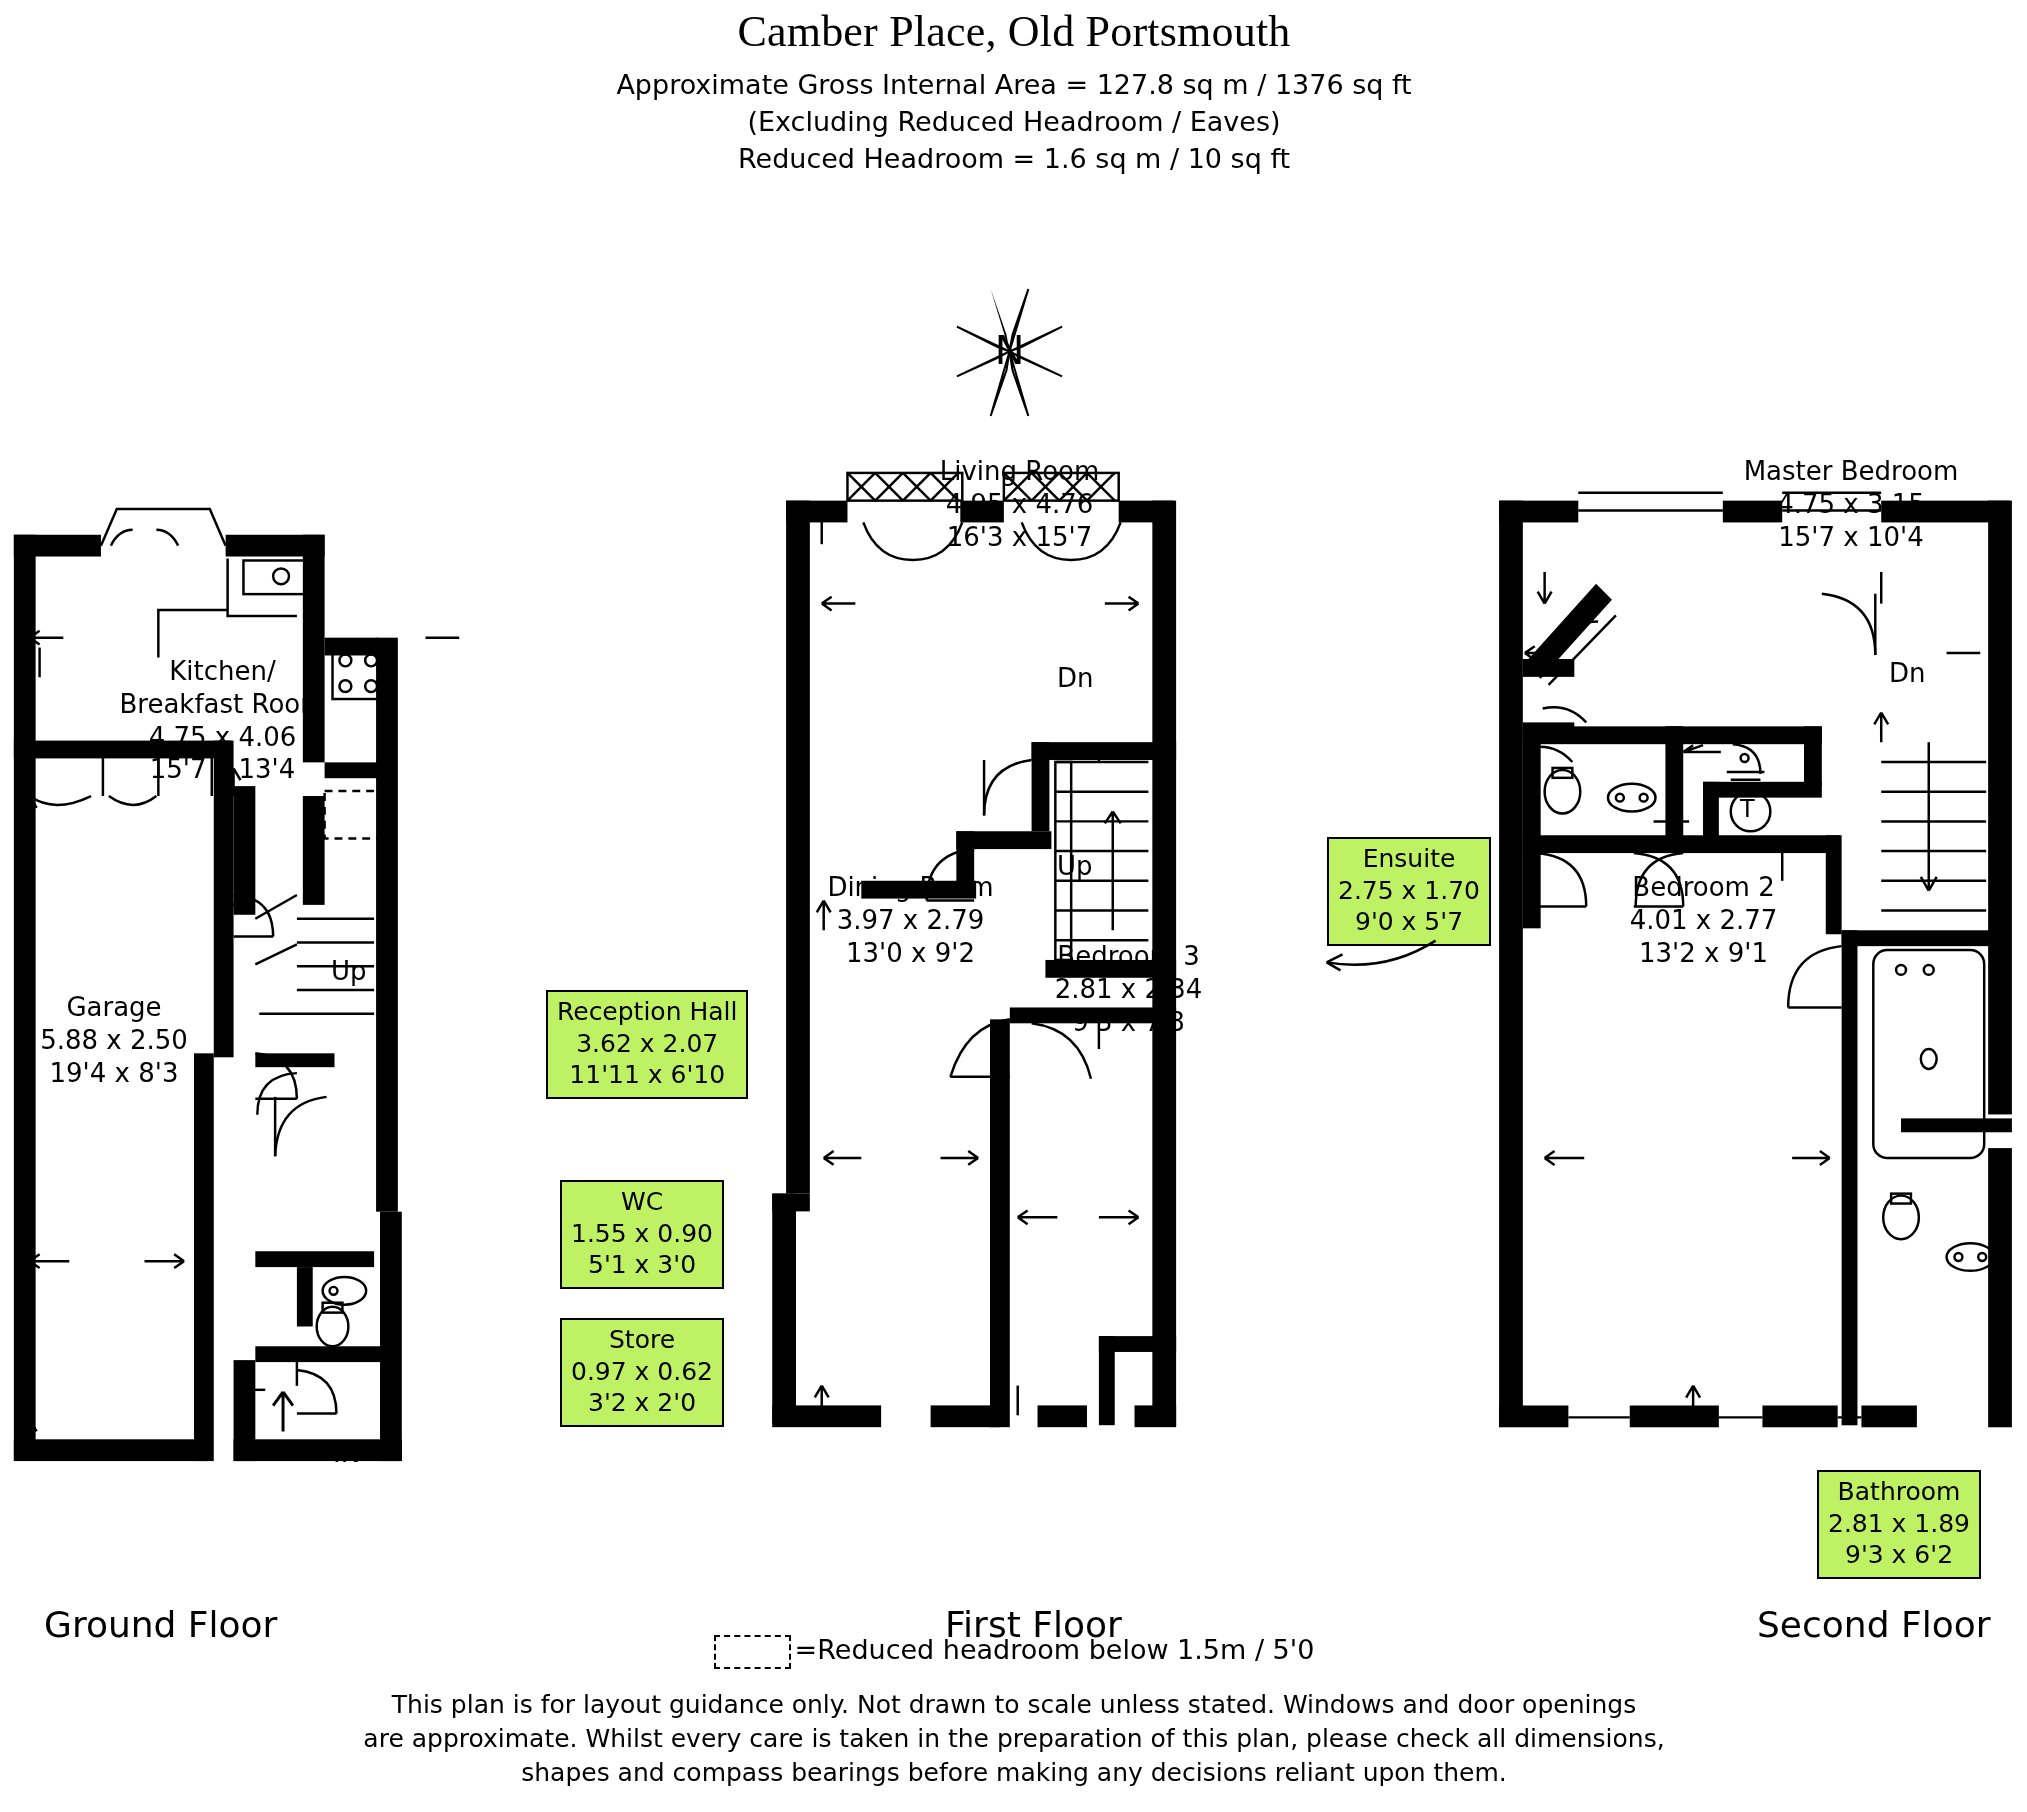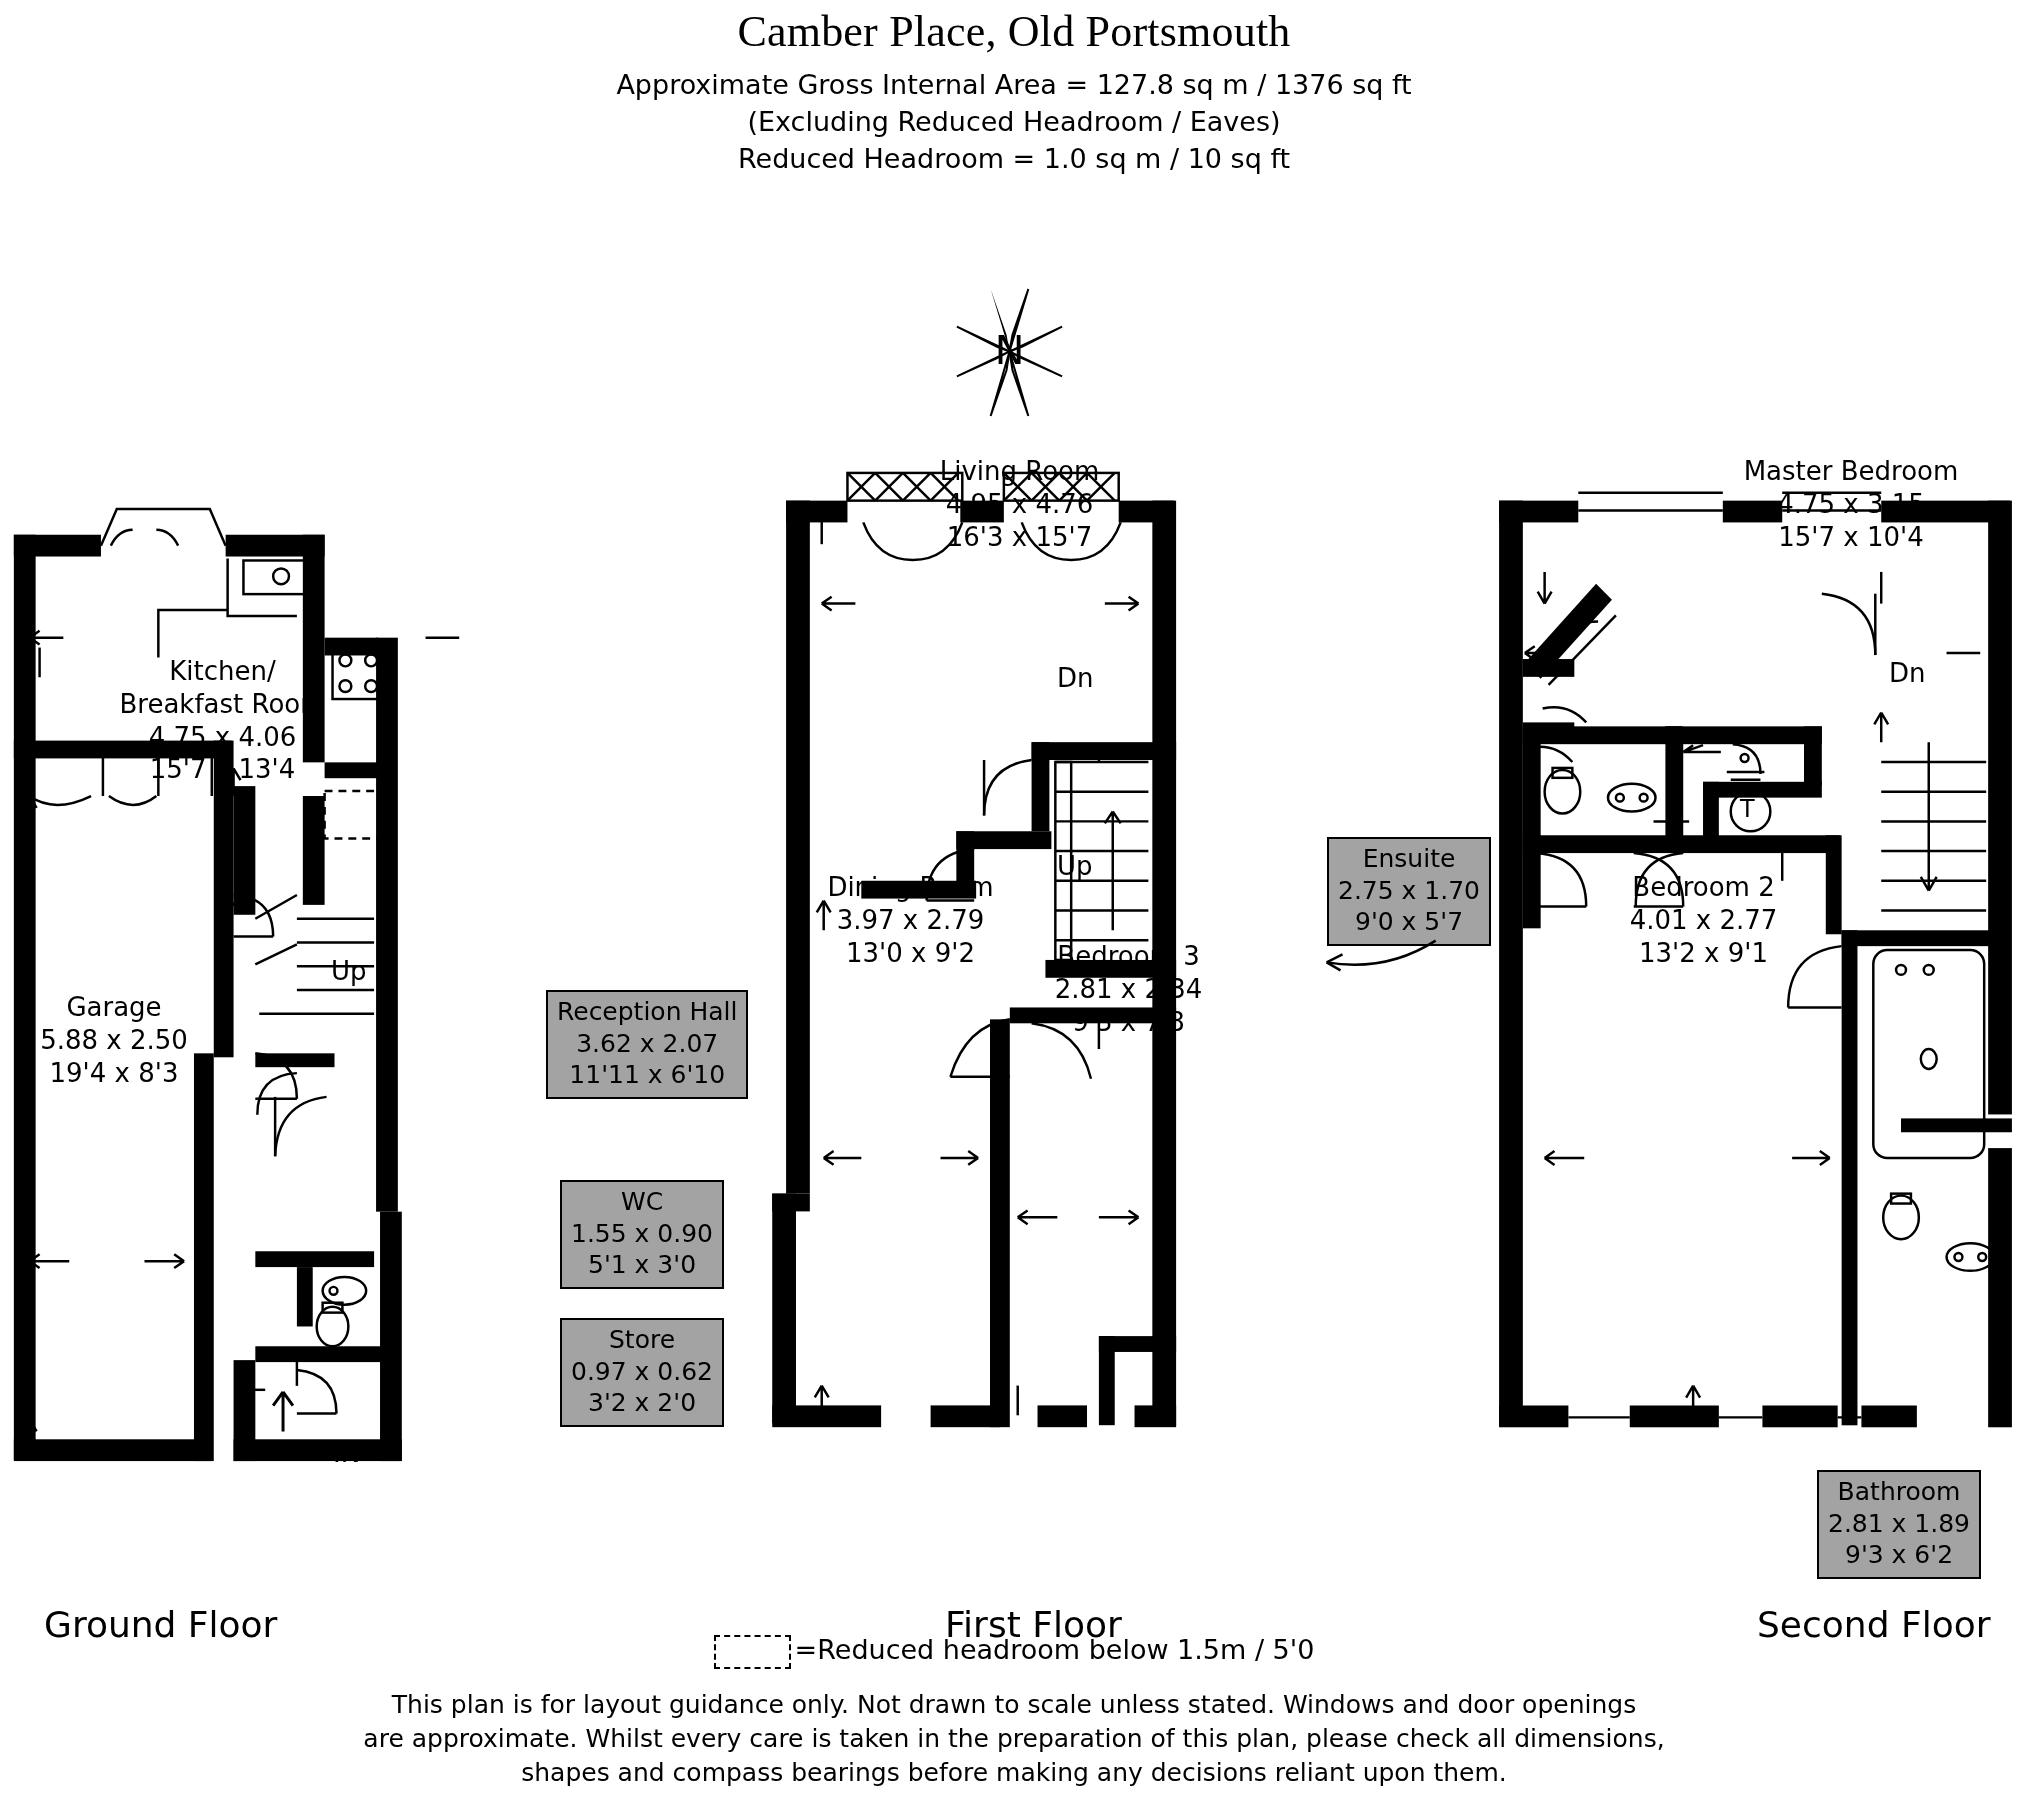--- a/index.html
+++ b/index.html
@@ -19,42 +19,42 @@
   #plan-title { font-size:44px; letter-spacing:0.2px; margin-top:6px;font-family:Liberation Serif, serif; }
   .sub { font-size:27px; line-height:1.30; margin-top:10px; }
   .sub div { margin-top:2px; }
 
   
   #compass { left:945px; top:277px; width:129px; height:149px; }
   .floorplan { position:absolute; }
 
   .roomlabel { position:absolute; text-align:center; font-size:26px; line-height:1.26; white-space:nowrap; }
   .roomlabel .nm { }
-  .boxlabel { position:absolute; border:2px solid #000; background:#a3a3a3; padding:4px 9px 6px; text-align:center; font-size:25px; line-height:1.26; white-space:nowrap; }
+  .boxlabel { position:absolute; border:2px solid #000; background:#bef264; padding:4px 9px 6px; text-align:center; font-size:25px; line-height:1.26; white-space:nowrap; }
 
   .floortitle { position:absolute; font-size:36px; }
 
   .smalltext { position:absolute; font-size:26px; }
 
   
   #footer { left:0; top:1688px; width:2028px; text-align:center; font-size:25px; line-height:1.35; }
   #legend { position:absolute; left:0; top:1634px; width:2028px; text-align:center; font-size:27px; }
   #legend .dash { display:inline-block; width:77px; height:34px; border:2px dashed #000; vertical-align:middle; margin-right:4px; }
 
   svg { display:block; }
 </style>
 </head>
 <body>
 
 <div id="header" class="abs">
   <div id="plan-title">Camber Place, Old Portsmouth</div>
   <div class="sub">
     <div>Approximate Gross Internal Area = 127.8 sq m / 1376 sq ft</div>
     <div>(Excluding Reduced Headroom / Eaves)</div>
-    <div>Reduced Headroom = 1.0 sq m / 10 sq ft</div>
+    <div>Reduced Headroom = 1.6 sq m / 10 sq ft</div>
   </div>
 </div>
 
 <div id="compass" class="abs">
   <svg width="129" height="149" viewBox="0 0 130 150">
     <polygon points="65,75 46,12 62,58" fill="#000"></polygon>
     <polygon points="65,75 84,12 68,58" fill="#fff" stroke="#000" stroke-width="2"></polygon>
     <polygon points="65,75 118,50 78,70" fill="#fff" stroke="#000" stroke-width="2"></polygon>
     <polygon points="65,75 118,100 78,82" fill="#fff" stroke="#000" stroke-width="2"></polygon>
     <polygon points="65,75 84,140 68,94" fill="#fff" stroke="#000" stroke-width="2"></polygon>

